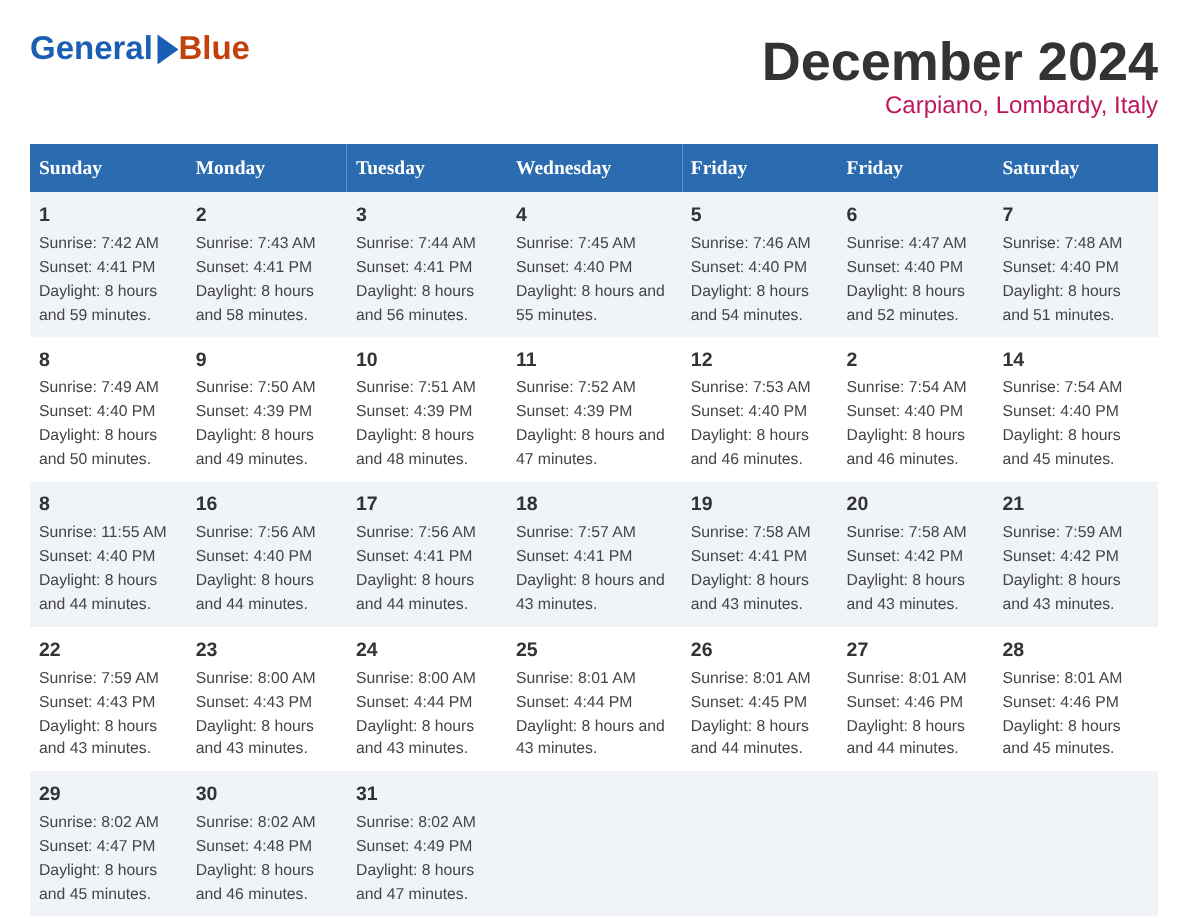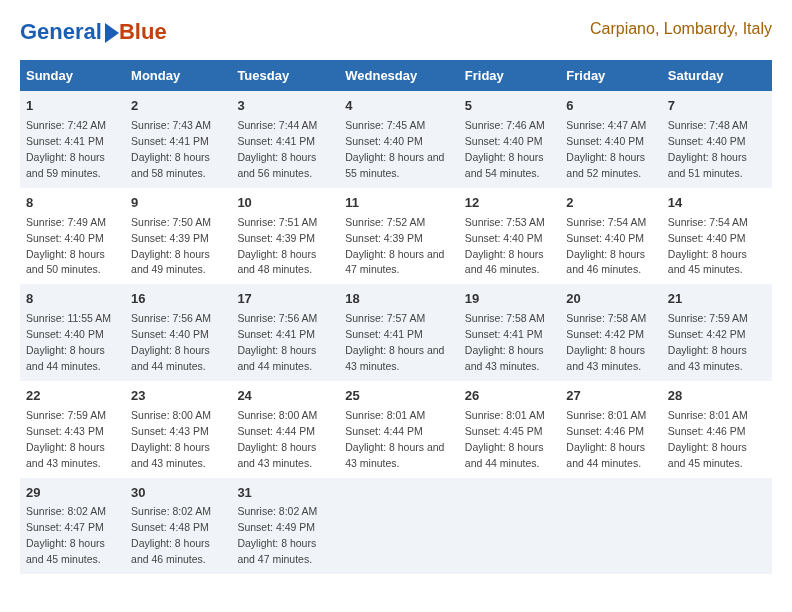--- a/index.html
+++ b/index.html
@@ -41,30 +41,31 @@
     .title-area {
       text-align: right;
     }
     .month-title {
       font-size: 36px;
       font-weight: bold;
       color: #333;
     }
     .location-title {
       font-size: 16px;
-      color: #a16207;
+      color: #be185d;
     }
     table {
       width: 100%;
       border-collapse: collapse;
       font-size: 11px;
     }
     thead tr {
       background-color: #2b6cb0;
       color: white;
+      font-family: Liberation Serif, serif;
     }
     thead th {
       padding: 8px 6px;
       text-align: left;
       font-size: 13px;
       font-weight: bold;
     }
     tbody tr {
       vertical-align: top;
     }
@@ -100,20 +101,21 @@
       <div style="display:flex; align-items:center;">
         <span class="logo-text">
           <span>General</span>
         </span>
         <div class="logo-arrow"></div>
       </div>
       <span class="logo-text" style="color:#c2410c;">Blue</span>
     </div>
   </div>
   <div class="title-area">
+    <div class="month-title">December 2024</div>
     <div class="location-title">Carpiano, Lombardy, Italy</div>
   </div>
 </div>
 
 <table>
   <thead>
     <tr>
     <th>Sunday</th>
         <th>Monday</th>
         <th>Tuesday</th>

